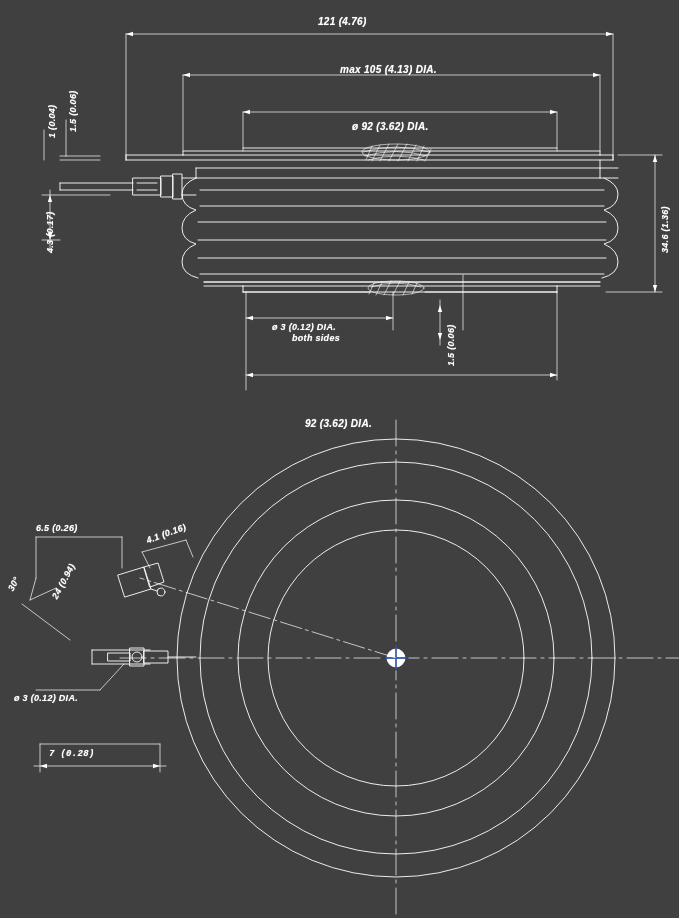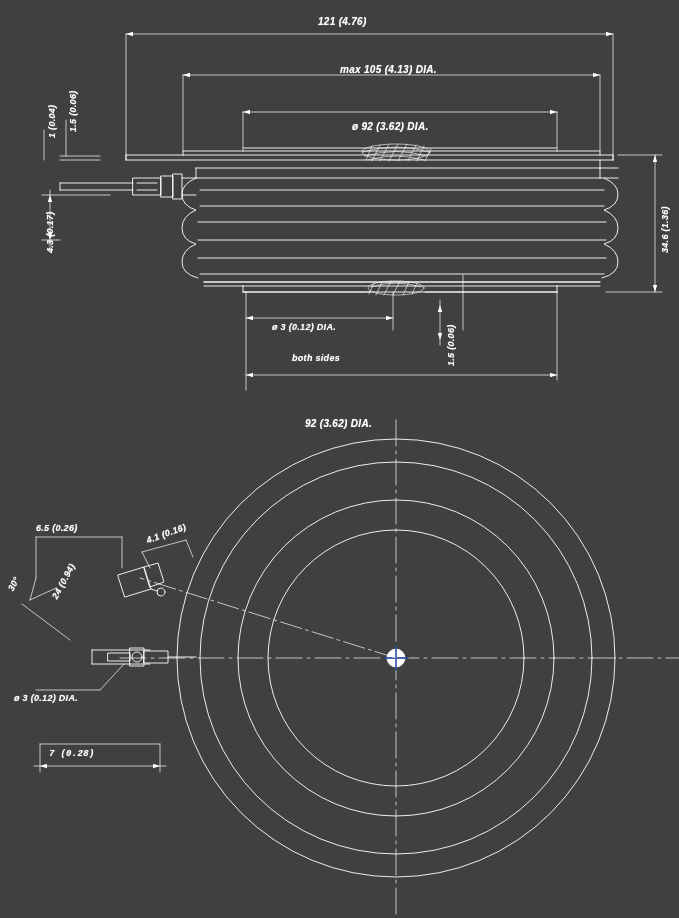--- a/index.html
+++ b/index.html
@@ -261,21 +261,21 @@
   </svg>
 
   <div class="dimtext" style="left:318px; top:16px;">121 (4.76)</div>
   <div class="dimtext" style="left:340px; top:64px;">max 105 (4.13) DIA.</div>
   <div class="dimtext" style="left:352px; top:93px;margin-top:28px;">ø 92 (3.62) DIA.</div>
   <div class="dimtext small" style="left:68px; top:132px; transform:rotate(-90deg);">1.5 (0.06)</div>
   <div class="dimtext small" style="left:47px; top:138px; transform:rotate(-90deg);">1 (0.04)</div>
   <div class="dimtext small" style="left:45px; top:253px; transform:rotate(-90deg);">4.3 (0.17)</div>
   <div class="dimtext small" style="left:660px; top:253px; transform:rotate(-90deg);">34.6 (1.36)</div>
   <div class="dimtext small" style="left:272px; top:322px;">ø 3 (0.12) DIA.</div>
-  <div class="dimtext small" style="left:292px; top:353px;">both sides</div>
+  <div class="dimtext small" style="left:292px; top:333px;">both sides</div>
   <div class="dimtext small" style="left:446px; top:366px; transform:rotate(-90deg);">1.5 (0.06)</div>
   <div class="dimtext" style="left:305px; top:382px;margin-top:36px;">92 (3.62) DIA.</div>
 
   <div class="dimtext small" style="left:36px; top:523px;">6.5 (0.26)</div>
   <div class="dimtext small" style="left:145px; top:536px; transform:rotate(-20deg);">4.1 (0.16)</div>
   <div class="dimtext small" style="left:6px; top:588px; transform:rotate(-62deg);">30°</div>
   <div class="dimtext small" style="left:50px; top:596px; transform:rotate(-62deg);">24 (0.94)</div>
   <div class="dimtext small" style="left:14px; top:693px;">ø 3 (0.12) DIA.</div>
   <div class="dimtext small" style="left:49px; top:749px;font-family:Liberation Mono, monospace;">7 (0.28)</div>
 

